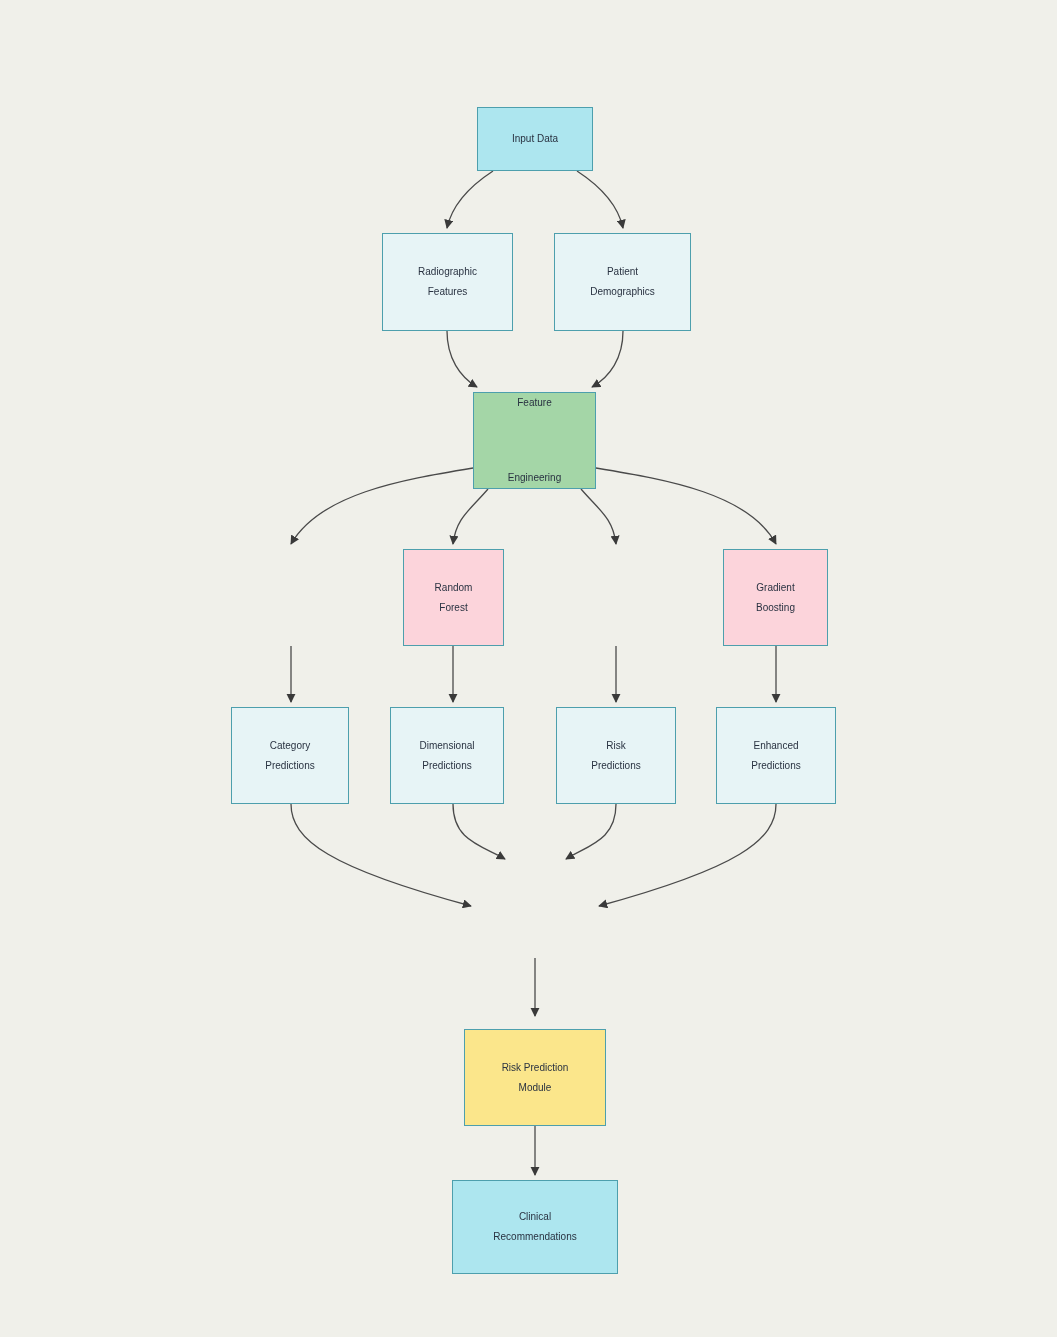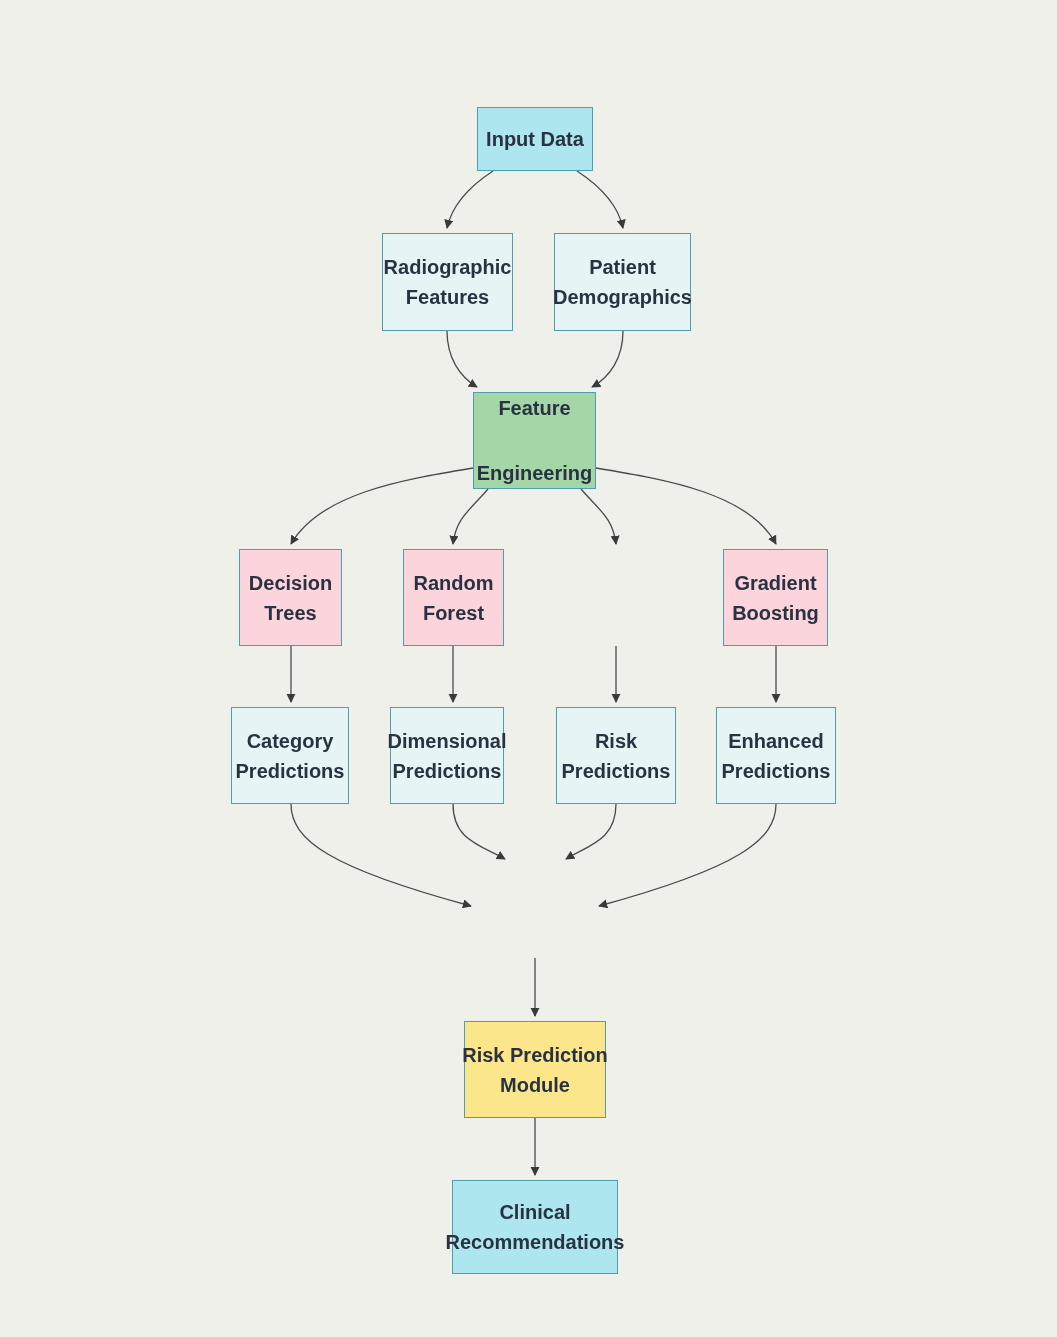--- a/index.html
+++ b/index.html
@@ -29,35 +29,34 @@
   .node {
     position: absolute;
     box-sizing: border-box;
     border: 1.3px solid #4d9fad;
     display: flex;
     flex-direction: column;
     align-items: center;
     justify-content: center;
     text-align: center;
     color: #293241;
-    font-size: 20px;
+    font-size: 10px;
     line-height: 1.0;
-    font-weight: bold;
   }
   .node .line {
     display: block;
     padding: 5px 0;
     white-space: nowrap;
   }
   .fill-cyan    { background: #ade6ef; }
   .fill-palecyan{ background: #e7f4f6; }
   .fill-green   { background: #a4d6a7; }
   .fill-pink    { background: #fcd4db; }
   .fill-gray    { background: #a2adb8; }
-  .fill-yellow  { background: #fbe68b; }
+  .fill-yellow  { background: #fbe68b; margin-top: 8px; }
 </style>
 </head>
 <body>
 
 <div id="canvas">
 
   <svg id="edges" viewBox="0 0 1057 1337">
     <defs>
       <marker id="arrow" viewBox="0 0 10 10" refX="9" refY="5" markerWidth="7" markerHeight="7" orient="auto-start-reverse">
         <path d="M 0 0 L 10 5 L 0 10 z" fill="#3a3a3a"></path>
@@ -115,24 +114,20 @@
   <div class="node fill-palecyan" style="left:554px; top:233px; width:137px; height:98px;">
     <span class="line">Patient</span>
     <span class="line">Demographics</span>
   </div>
 
   <div class="node fill-green" style="left:473px; top:392px; width:123px; height:97px;justify-content:space-between;">
     <span class="line">Feature</span>
     <span class="line">Engineering</span>
   </div>
 
-  <div class="node fill-pink" style="left:239px; top:549px; width:103px; height:97px;">
-    <span class="line">Decision</span>
-    <span class="line">Trees</span>
-  </div>
 
   <div class="node fill-pink" style="left:403px; top:549px; width:101px; height:97px;">
     <span class="line">Random</span>
     <span class="line">Forest</span>
   </div>
 
 
   <div class="node fill-pink" style="left:723px; top:549px; width:105px; height:97px;">
     <span class="line">Gradient</span>
     <span class="line">Boosting</span>

